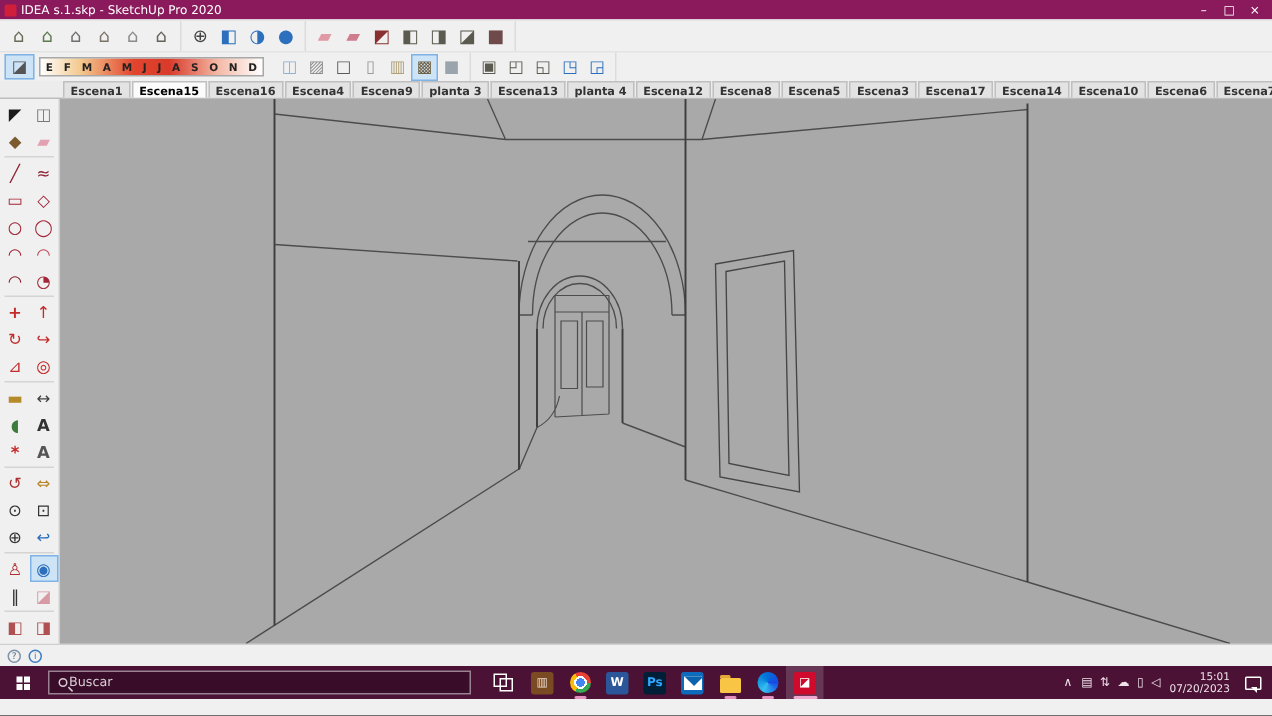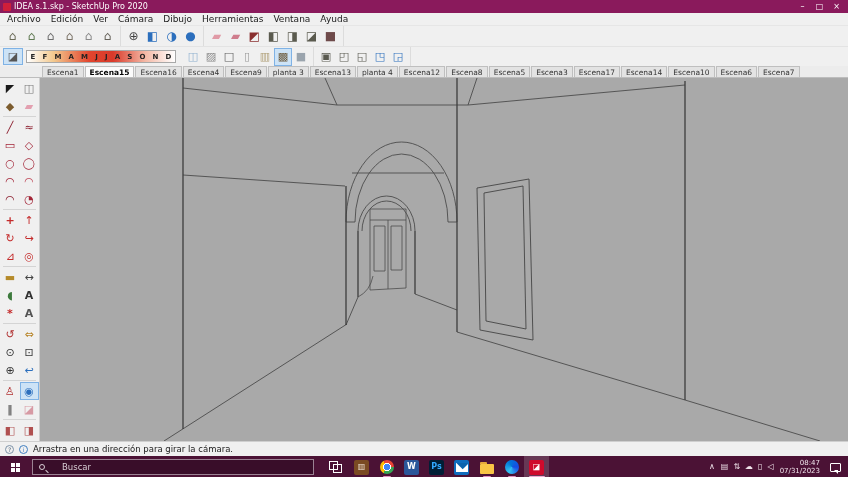--- a/index.html
+++ b/index.html
@@ -36,21 +36,21 @@
   .timestrip{width:162px;height:13px;border:1px solid #a8a8a8;margin-right:4px;
              background:linear-gradient(90deg,#e8eef6,#aebfd8 35%,#45597e 75%,#101c33);
              display:flex;justify-content:space-between;align-items:center;font-size:7px;padding:0 3px;}
   .timestrip .t-start{color:#333;}
   .timestrip .t-mid{color:#26324a;}
   .timestrip .t-end{color:#e9edf4;}
   
   .scenetabs{height:12px;background:#ececec;display:flex;align-items:flex-end;font-size:7.5px;
              border-bottom:1px solid #bdbdbd;padding-left:42px;}
   .scene-tab{padding:0 4px;height:11px;line-height:11px;border:1px solid #bfbfbf;border-bottom:none;
-             background:#e3e3e3;margin-right:1px;color:#333;white-space:nowrap;}
+             background:#e3e3e3;margin-right:1px;color:#333;white-space:nowrap;font-weight:bold;}
   .scene-tab.active{background:#fbfbfb;font-weight:bold;color:#000;}
   
   .main{display:flex;height:363px;}
   .palette{width:40px;background:#f0f0f0;border-right:1px solid #cfcfcf;padding-top:1px;}
   .pal-row{display:flex;justify-content:center;}
   .pal-btn{width:19px;height:18px;display:flex;align-items:center;justify-content:center;
            font-size:11px;line-height:1;}
   .pal-btn.active{background:#cde3f6;border:1px solid #7fb2e5;}
   .pal-sep{height:1px;background:#d4d4d4;margin:1px 3px;}
   .viewport{flex:1;background:#a9a9a9;position:relative;}
@@ -64,21 +64,21 @@
   .sb-right{margin-left:auto;display:flex;align-items:center;gap:5px;border-left:1px solid #c9c9c9;
             padding-left:7px;height:100%;}
   .measure-box{width:98px;height:11px;background:#ffffff;border:1px solid #b8b8b8;font-size:8px;
                line-height:10px;padding:0 4px;color:#111;}
   
   .taskbar{height:22px;background:#4b1235;display:flex;align-items:center;color:#eee;padding:0 2px;}
   .start{width:26px;height:22px;display:flex;align-items:center;justify-content:center;}
   .start .grid{display:grid;grid-template-columns:4px 4px;grid-template-rows:4px 4px;gap:1px;}
   .start .grid span{background:#fff;}
   .searchbox{width:282px;height:16px;background:#390d29;border:1px solid #9b8293;display:flex;
-             align-items:center;gap:17px;padding:0 6px;font-size:8.5px;color:#d8cdd4;margin:0 10px 0 4px;}
+             align-items:center;gap:1px;padding:0 6px;font-size:8.5px;color:#d8cdd4;margin:0 10px 0 4px;}
   .mag{width:6px;height:6px;border:1px solid #d8cdd4;border-radius:50%;position:relative;flex:0 0 auto;}
   .mag::after{content:"";position:absolute;width:4px;height:1px;background:#d8cdd4;
               transform:rotate(45deg);left:5px;top:6px;}
   .task-app{width:25px;height:22px;position:relative;display:flex;align-items:center;justify-content:center;}
   .task-app.active{background:rgba(255,255,255,0.16);}
   .app-tile{width:15px;height:15px;border-radius:2px;display:flex;align-items:center;justify-content:center;
             font-size:8px;font-weight:bold;line-height:1;}
   .indicator{position:absolute;bottom:0;left:50%;transform:translateX(-50%);width:8px;height:2px;
              background:#e38fc0;border-radius:1px;}
   .task-app.active .indicator{width:16px;background:#f0a9d2;}
@@ -110,30 +110,20 @@
   <div class="titlebar">
     <span class="su-logo"></span>
     <span class="title-text">IDEA s.1.skp - SketchUp Pro 2020</span>
     <span class="win-controls">
       <span class="win-btn">–</span>
       <span class="win-btn">□</span>
       <span class="win-btn">×</span>
     </span>
   </div>
 
-  <div class="menubar" id="menubar">
-      <span class="menu-item">Archivo</span>
-      <span class="menu-item">Edición</span>
-      <span class="menu-item">Ver</span>
-      <span class="menu-item">Cámara</span>
-      <span class="menu-item">Dibujo</span>
-      <span class="menu-item">Herramientas</span>
-      <span class="menu-item">Ventana</span>
-      <span class="menu-item">Ayuda</span>
-    </div>
 
   <div class="toolbar1" id="toolbar1">
       <div class="tb-group">
         <span class="tb-btn">
           <span style="color: rgb(107, 107, 88);">⌂</span>
         </span>
         <span class="tb-btn">
           <span style="color: rgb(95, 122, 82);">⌂</span>
         </span>
         <span class="tb-btn">
@@ -447,21 +437,20 @@
                  M318,219 Q330,213 333,198" fill="none" stroke="#4c4c4c" stroke-width="0.8"></path>
 
         <path d="M437,110 L489,101 L493,262 L440,252 Z M444,115 L483,108 L486,251 L446,243 Z" fill="none" stroke="#454545" stroke-width="0.9"></path>
       </svg>
     </div>
   </div>
 
   <div class="statusbar">
     <span class="sb-circle">?</span>
     <span class="sb-circle blue">i</span>
-    <span>Arrastra en una dirección para girar la cámara.</span>
   </div>
 
   <div class="taskbar">
     <span class="start">
       <span class="grid">
           <span></span>
           <span></span>
           <span></span>
           <span></span>
         </span>
@@ -509,20 +498,20 @@
     <span class="tray">
       <span class="tray-icon">∧</span>
       <span style="display:flex;gap:5px;" id="trayicons">
           <span class="tray-icon">▤</span>
           <span class="tray-icon">⇅</span>
           <span class="tray-icon">☁</span>
           <span class="tray-icon">▯</span>
           <span class="tray-icon">◁</span>
         </span>
       <span class="clock">
-        <span>08:47</span><br>
-        <span>07/31/2023</span>
+        <span>15:01</span><br>
+        <span>07/20/2023</span>
       </span>
       <span class="comment"></span>
     </span>
   </div>
 
 </div>
 
 </body></html>

